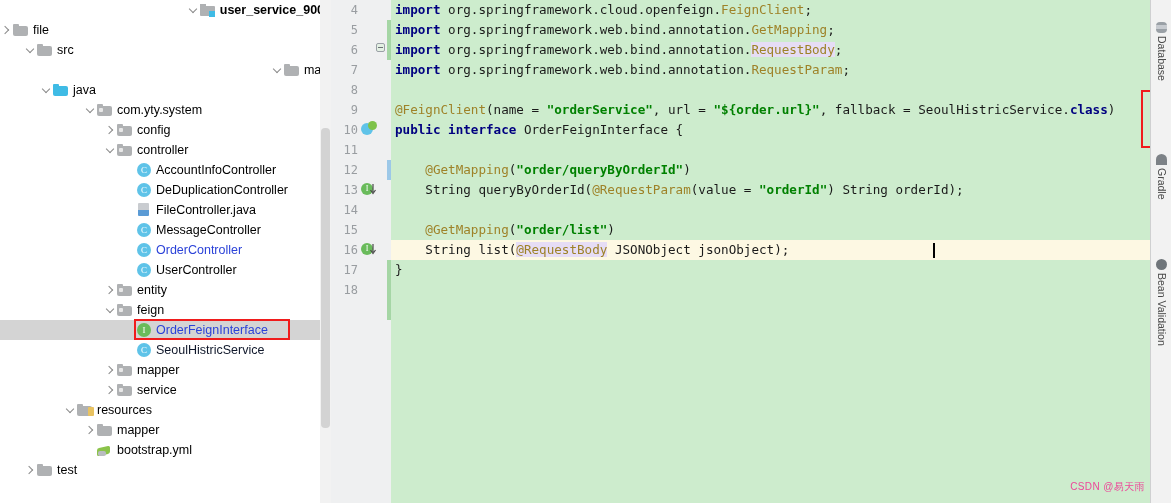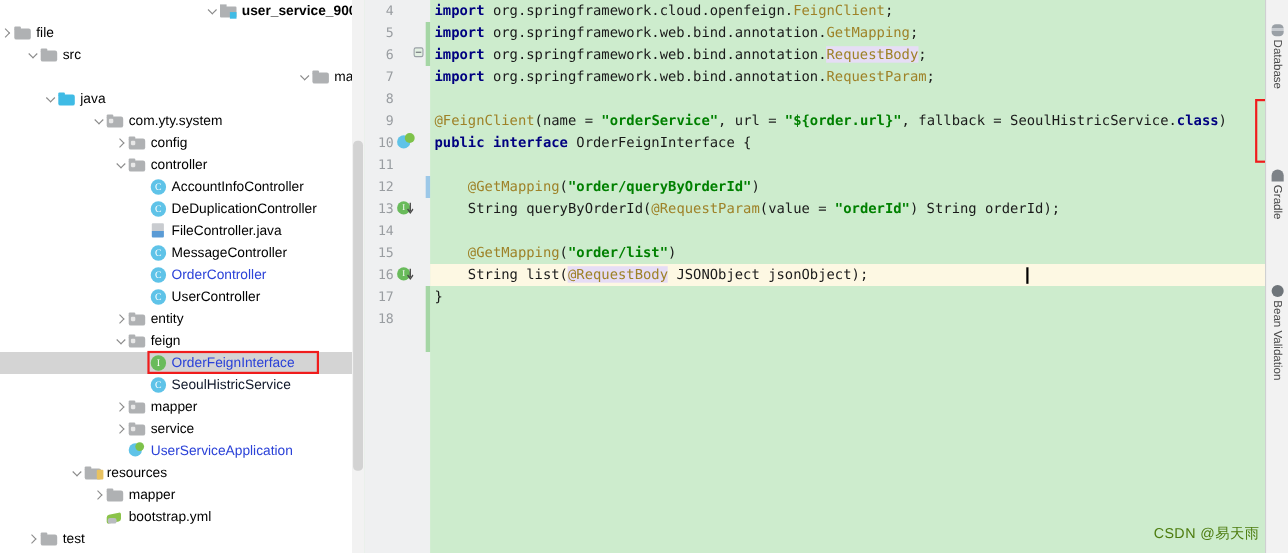--- a/index.html
+++ b/index.html
@@ -238,21 +238,21 @@
   .vtool .vico.db {
     background: linear-gradient(#9aa0a6 0 30%, #c7cbd0 30% 60%, #9aa0a6 60% 100%);
     border-radius: 4px;
   }
   .vtool .vico.gradle { background: #7d8287; border-radius: 50% 50% 0 0; }
   .vtool .vico.bean { background: #6f757a; border-radius: 50%; }
 
   
   #watermark {
     position: absolute; right: 26px; bottom: 9px;
-    font-size: 13px; color: #4d7c0f;
+    font-size: 10px; color: #ec4899;
     font-family: "Liberation Sans", sans-serif;
     letter-spacing: 0.4px;
   }
 </style>
 </head>
 <body>
 
 <div id="app">
 
   <div id="project-tree">
@@ -385,25 +385,20 @@
           </span>
           <span class="tlabel">mapper</span>
         </div>
         <div class="tree-row" style="padding-left: 104px;">
           <span class="arrow collapsed"></span>
           <span class="ticon ico-folder pkg">
             <span class="ftab"></span>
             <span class="fbody"></span>
           </span>
           <span class="tlabel">service</span>
-        </div>
-        <div class="tree-row" style="padding-left: 104px;">
-          <span class="arrow"></span>
-          <span class="ticon ico-spring"></span>
-          <span class="tlabel blue">UserServiceApplication</span>
         </div>
         <div class="tree-row" style="padding-left: 64px;">
           <span class="arrow expanded"></span>
           <span class="ticon ico-folder res">
             <span class="ftab"></span>
             <span class="fbody"></span>
           </span>
           <span class="tlabel">resources</span>
         </div>
         <div class="tree-row" style="padding-left: 84px;">

